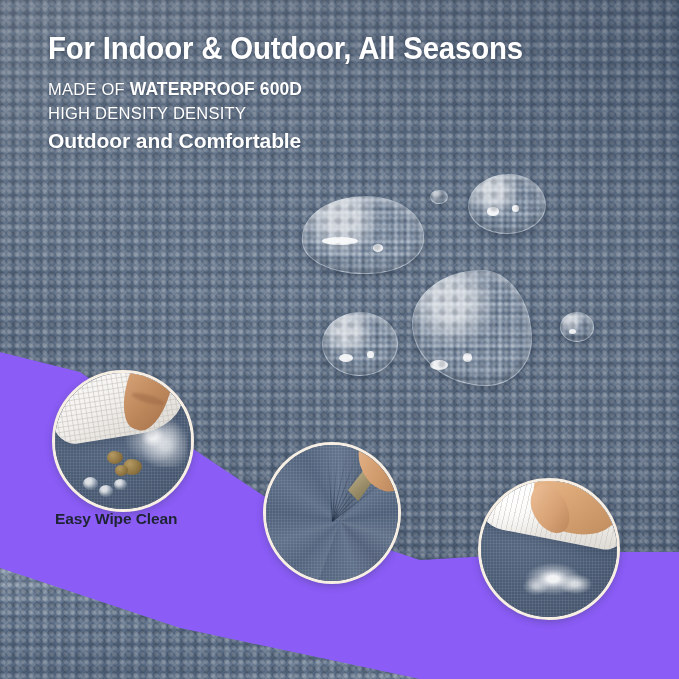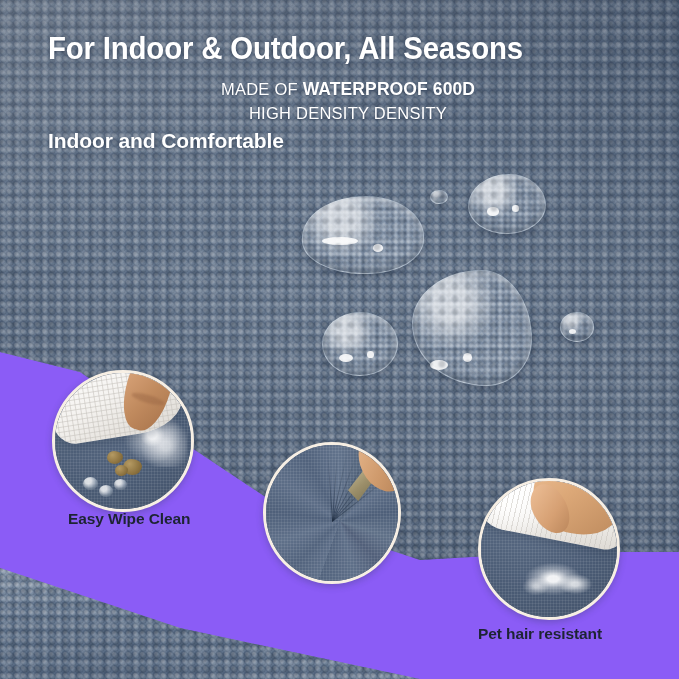--- a/index.html
+++ b/index.html
@@ -270,41 +270,40 @@
     line-height: 1.06;
   }
 
   #subhead { margin-top: 13px; color: #ffffff; }
   .sub-line {
     font-size: 16.5px;
     letter-spacing: .25px;
     line-height: 1.42;
     white-space: nowrap;
     text-shadow: 0 1px 2px rgba(34,48,70,.50);
-    text-align: center;
   }
   .sub-line .b { font-weight: bold; font-size: 17.5px; letter-spacing: .1px; }
   #sub-line-3 {
     font-size: 21px;
     font-weight: bold;
     letter-spacing: -.1px;
     margin-top: 3px;
     text-shadow: 0 1px 3px rgba(34,48,70,.55);
   }
 
   
   .caption {
     position: absolute;
     color: #1d2433;
     font-size: 15.5px;
     font-weight: bold;
     letter-spacing: -.1px;
     white-space: nowrap;
   }
-  #caption-wipe    { left: 68px;  top: 510px; }
+  #caption-wipe    { left: 55px;  top: 510px; }
   #caption-scratch { left: 260px; top: 594px; }
   #caption-pet     { left: 478px; top: 625px; }
 </style>
 </head>
 <body>
 
 <div id="stage">
 
   <div class="fabric" id="fabric-main">
     <div id="fabric-main-shade"></div>
@@ -335,21 +334,21 @@
 
   <div class="fabric" id="fabric-lower">
     <div id="fabric-lower-shade"></div>
   </div>
 
   <div id="headline-block">
     <div id="headline">For Indoor &amp; Outdoor, All Seasons</div>
     <div id="subhead">
       <div class="sub-line"><span>MADE OF </span><span class="b">WATERPROOF 600D</span></div>
       <div class="sub-line">HIGH DENSITY DENSITY</div>
-      <div id="sub-line-3">Indoor and Comfortable</div>
+      <div id="sub-line-3">Outdoor and Comfortable</div>
     </div>
   </div>
 
   <div class="inset" id="inset-wipe">
     <div class="mat"></div>
     <div class="crumbs">
         <i></i>
         <i></i>
         <i></i>
       </div>
@@ -382,15 +381,14 @@
     <div class="nail"></div>
   </div>
 
   <div class="inset" id="inset-pet">
     <div class="mat"></div>
     <div class="hair"></div>
     <div class="towel"></div>
     <div class="hand"></div>
     <div class="thumb"></div>
   </div>
-  <div class="caption" id="caption-pet">Pet hair resistant</div>
 
 </div>
 
 </body></html>

